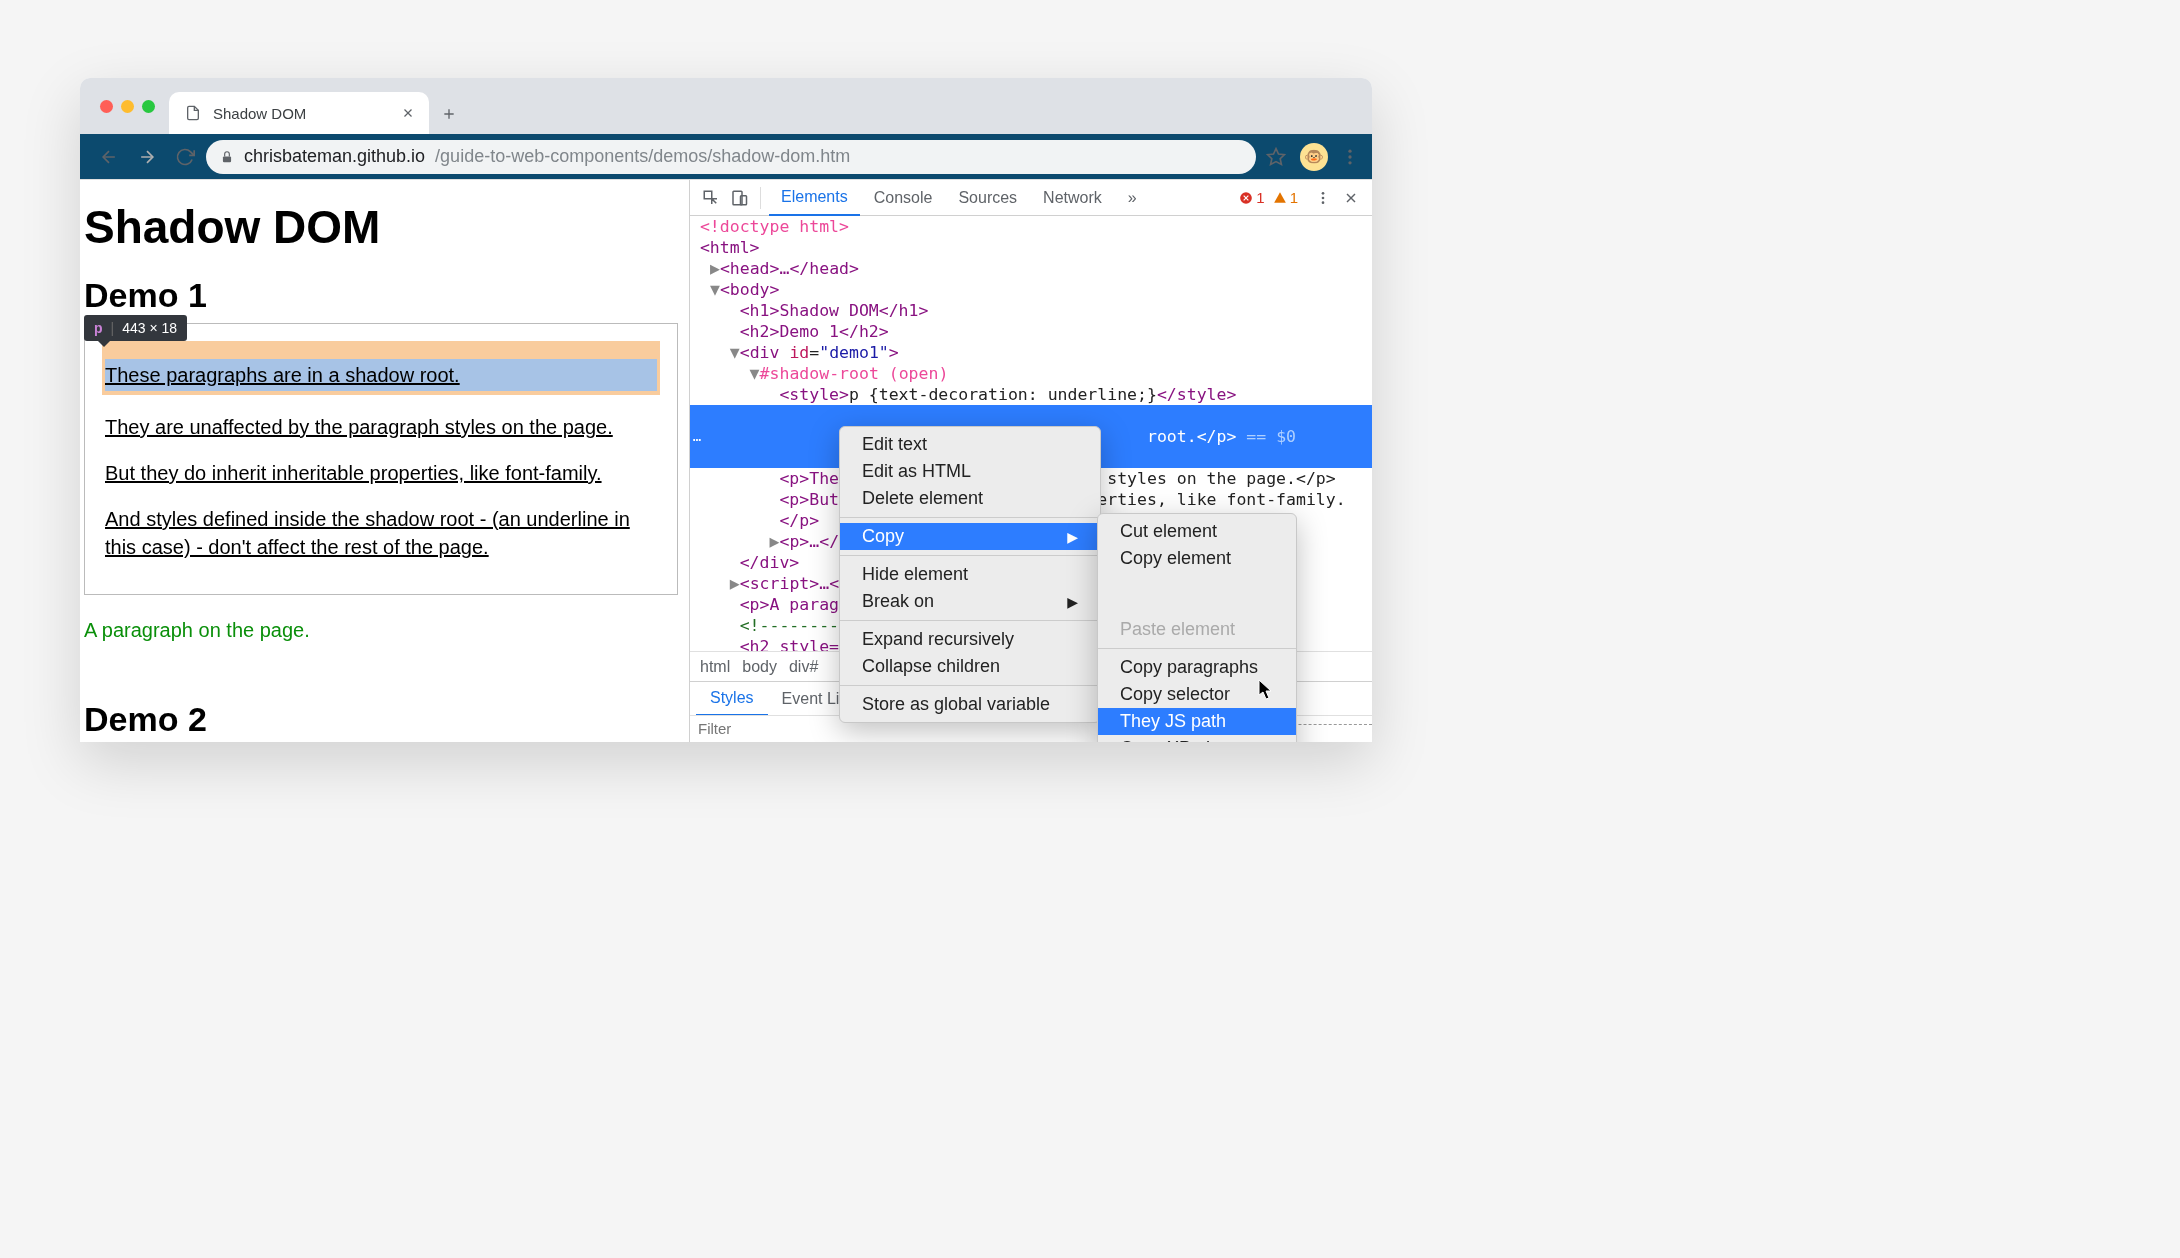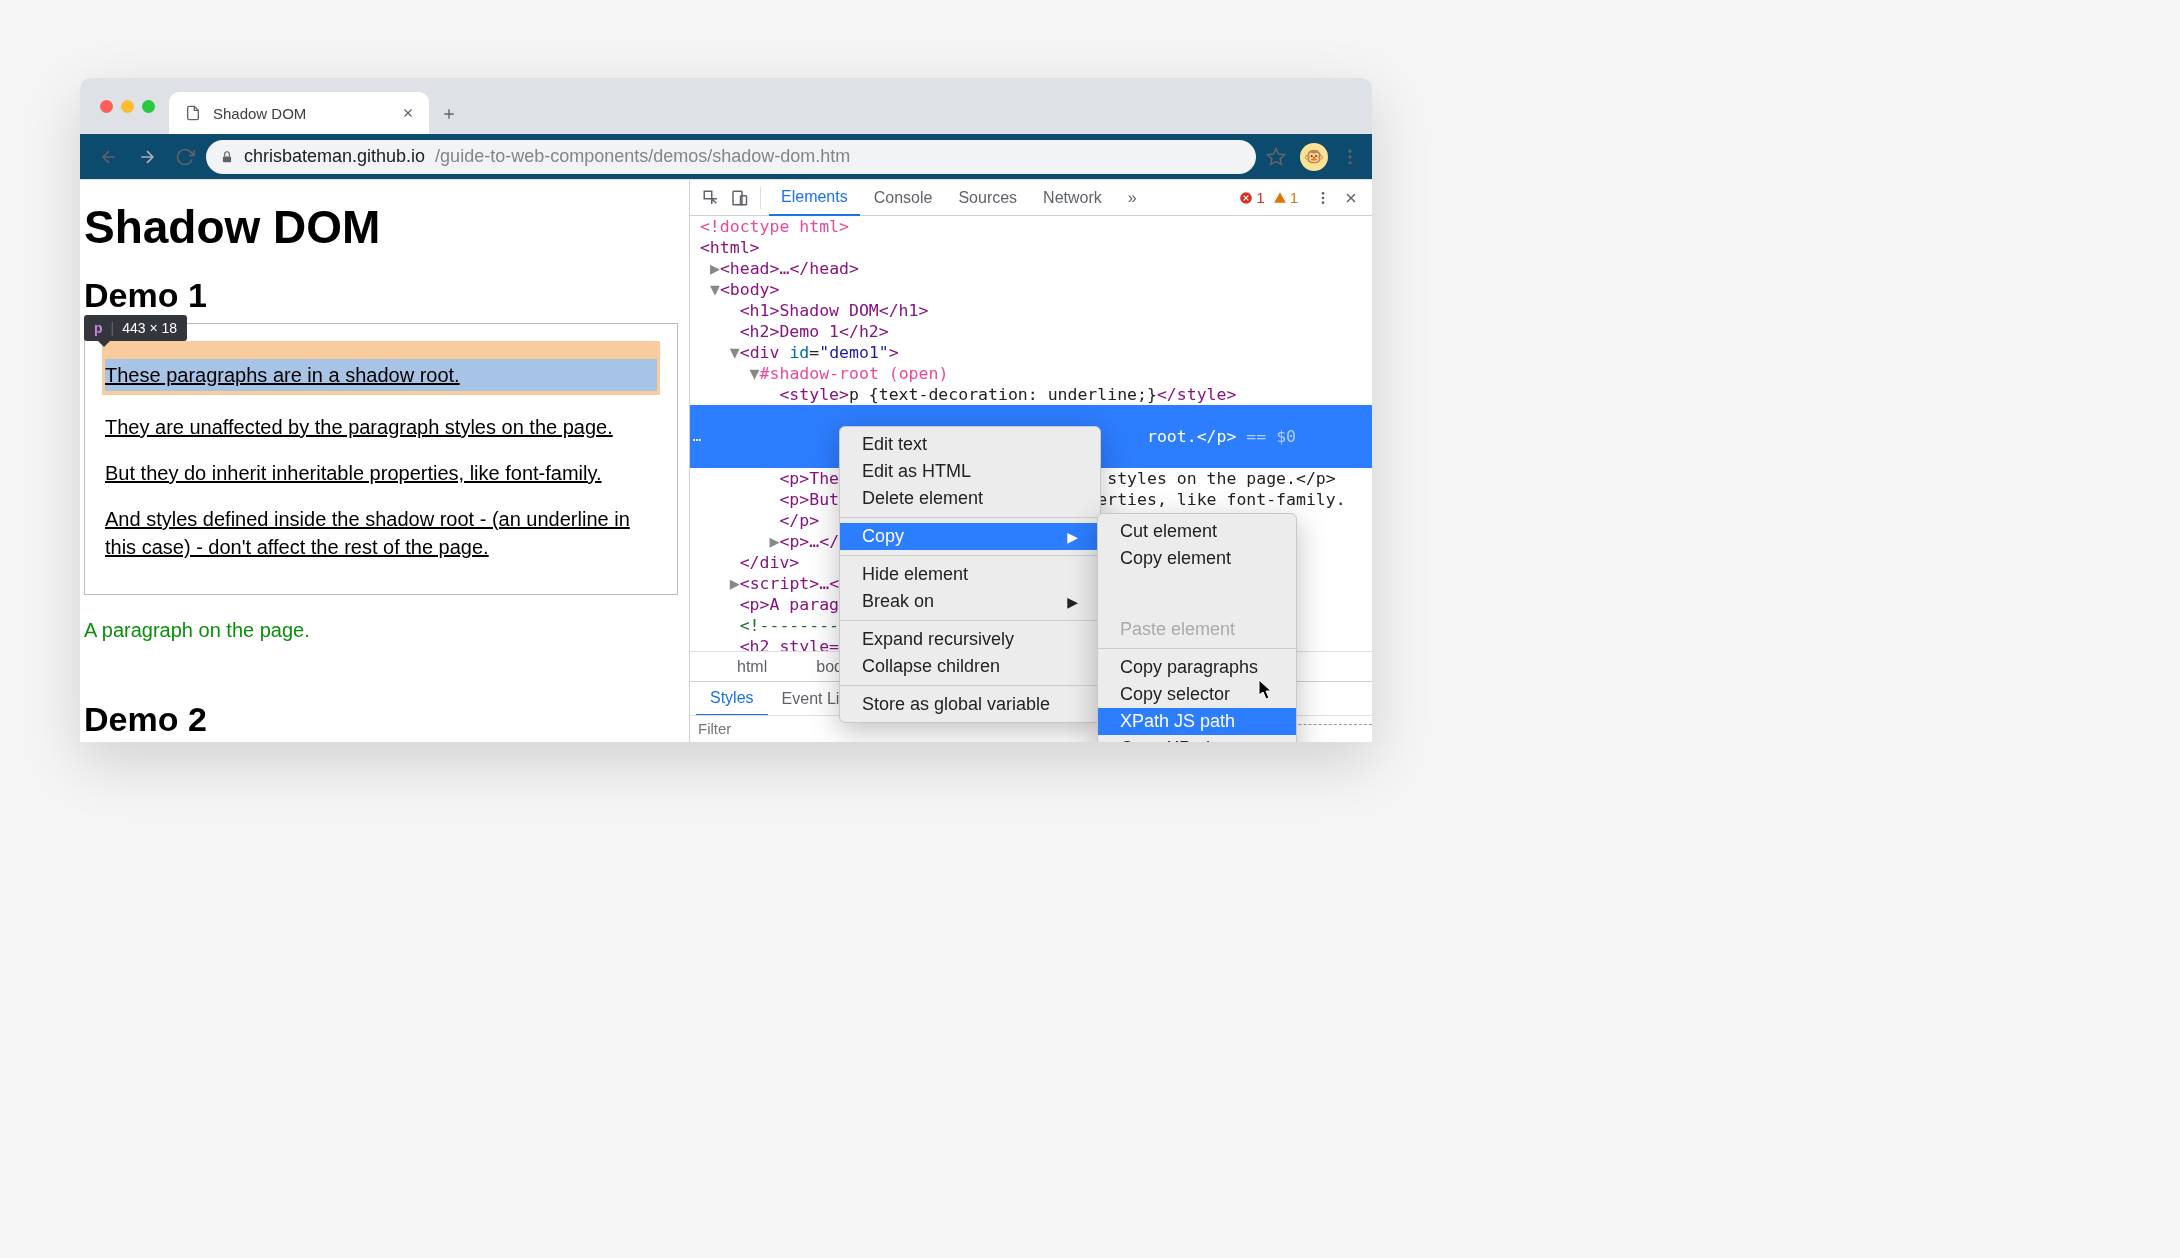--- a/index.html
+++ b/index.html
@@ -183,21 +183,21 @@
   font-family: Menlo, Consolas, monospace;
   font-size: 16.5px;
   line-height: 21px;
   overflow: hidden;
   position: relative;
   color: #222;
 }
 
 .dom-line { white-space: pre; }
 .tag { color: #881280; }
-.attr-n { color: #0369a1; }
+.attr-n { color: #be185d; }
 .attr-v { color: #1a1aa6; }
 .comm { color: #236e25; }
 .gray { color: #ec4899; }
 
 .twisty { display:inline-block; width: 10px; color:#888; }
 
 .hl {
   background: #2d7dff;
   color: #fff;
 }
@@ -208,21 +208,21 @@
   left: 0; width: 14px; height: 21px;
   color:#fff;
   background:#2d7dff;
   font-size:14px;
   text-align:center;
   line-height:21px;
 }
 
 
 .dt-crumbs { border-top: 1px solid #e0e0e0; height: 30px; display:flex;align-items:center;gap:12px;padding:0 10px;font-size:16px;color:#4285f4; }
-.dt-crumbs span { color:#5f6368;margin-left:37px; }
+.dt-crumbs span { color:#5f6368; }
 .dt-crumbs span:first-child{border-bottom:0;}
 
 .dt-styles-tabs { border-top:1px solid #d0d0d0;height:34px;display:flex;align-items:center;gap:0;padding:0 6px; }
 .dt-styles-tabs .st-tab{padding:0 14px;height:34px;display:flex;align-items:center;font-size:16px;color:#5f6368;}
 .dt-styles-tabs .st-tab.active{color:#1a73e8;border-bottom:2px solid #1a73e8;}
 
 .dt-filter { border-top:1px solid #e0e0e0; padding:4px 8px; }
 .dt-filter input { border:none;outline:none;font-size:15px;color:#888;width:100%; }
 
 
@@ -475,21 +475,21 @@
     <div class="item">Store as global variable</div>
   </div>
 
   <div class="ctx sub" style="top:435px;left:1017px;">
     <div class="item">Cut element</div>
     <div class="item">Copy element</div>
     <div class="item disabled">Paste element</div>
     <div class="sep"></div>
     <div class="item">Copy paragraphs</div>
     <div class="item">Copy selector</div>
-    <div class="item hl-item">XPath JS path</div>
+    <div class="item hl-item">They JS path</div>
     <div class="item">Copy XPath</div>
   </div>
 
   <svg class="cursor" style="top:601px;left:1178px;" viewBox="0 0 16 22">
       <path d="M1 1 L1 16 L5 13 L8 20 L11 19 L8 12 L13 12 Z" fill="#000" stroke="#fff" stroke-width="1"></path>
     </svg>
 
 </div>
 
 </body></html>

